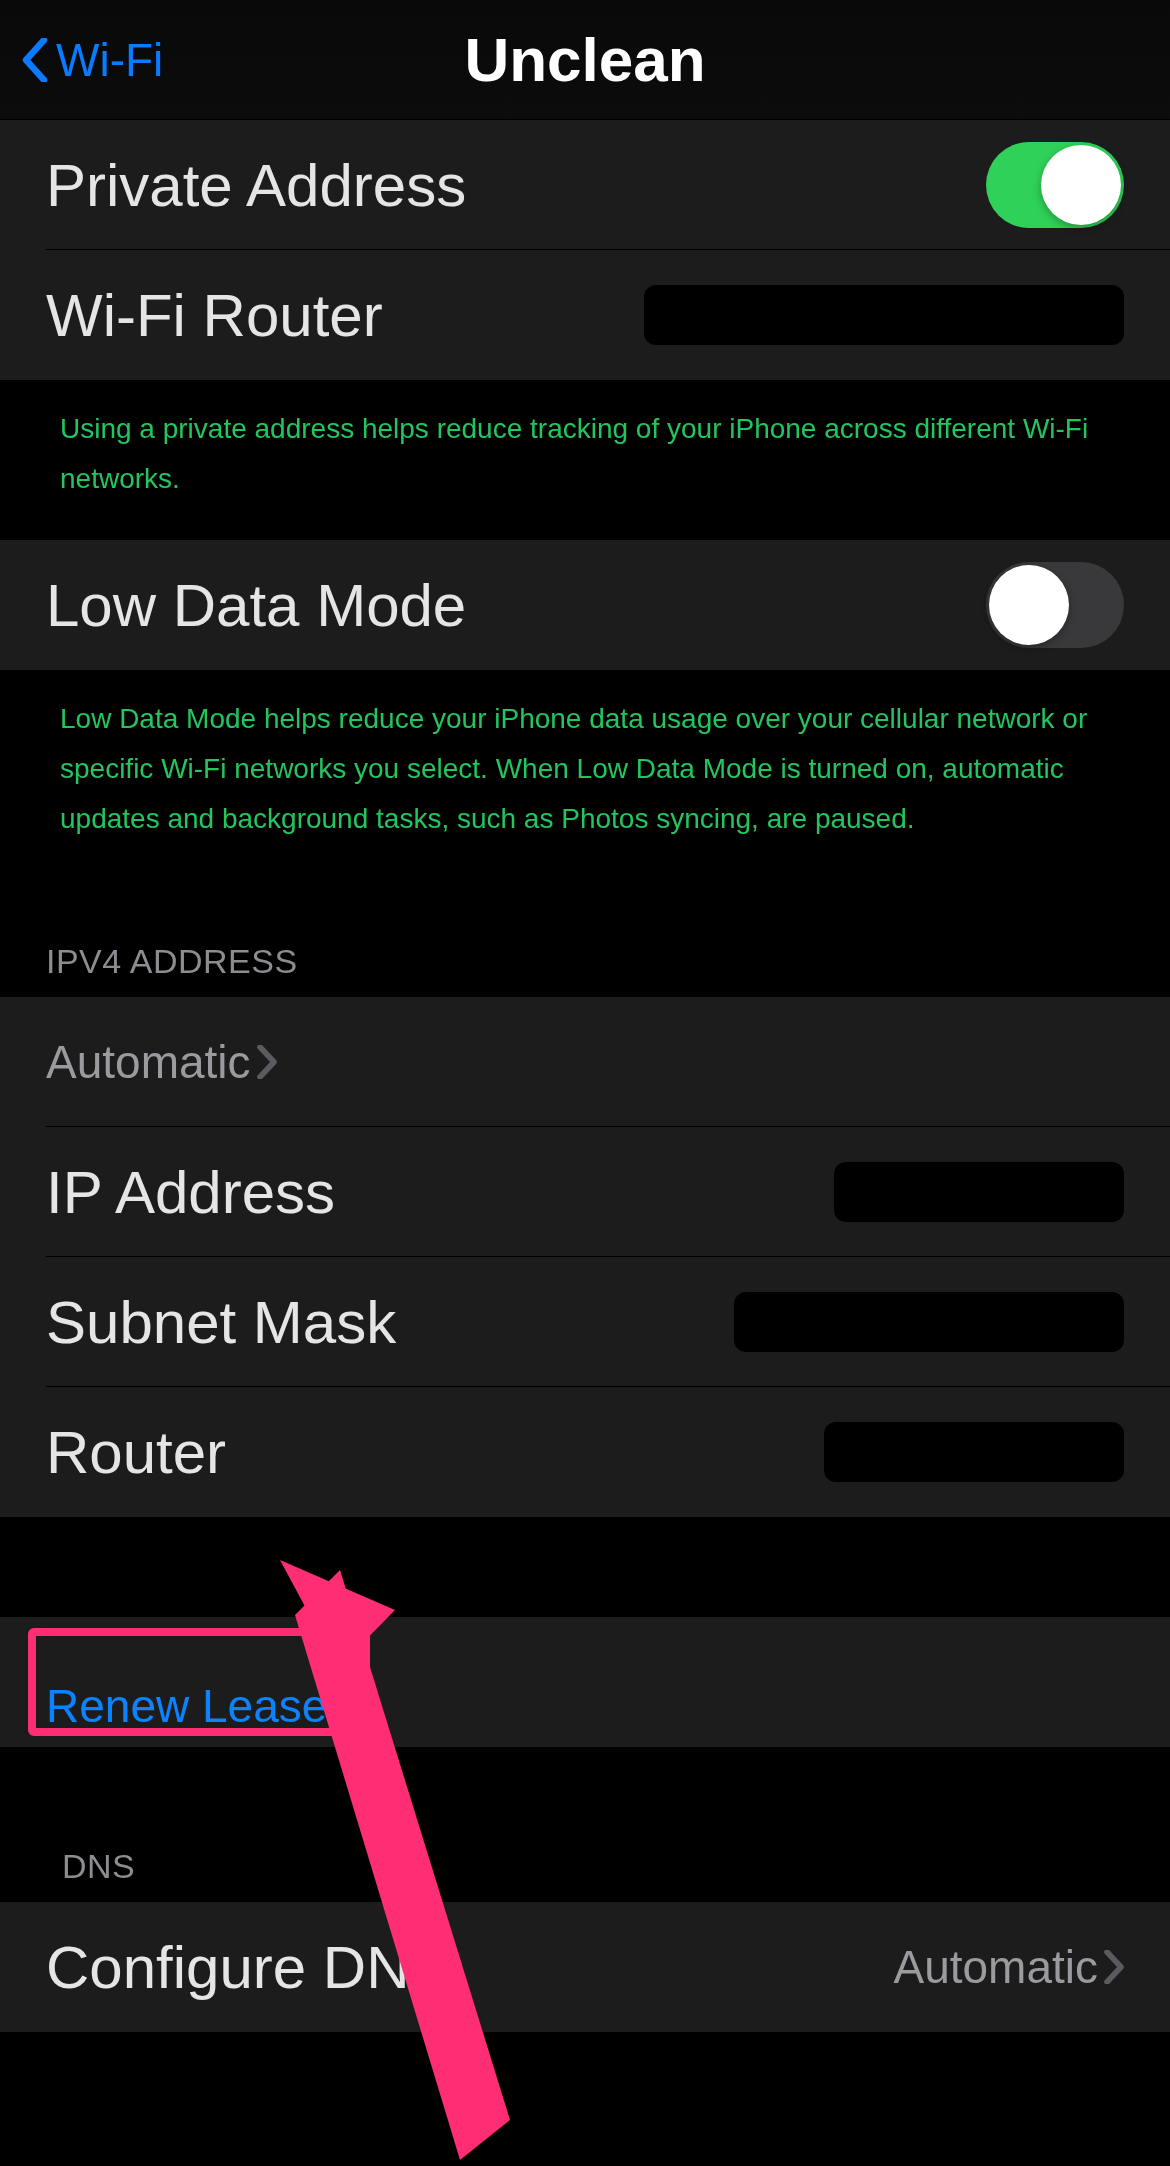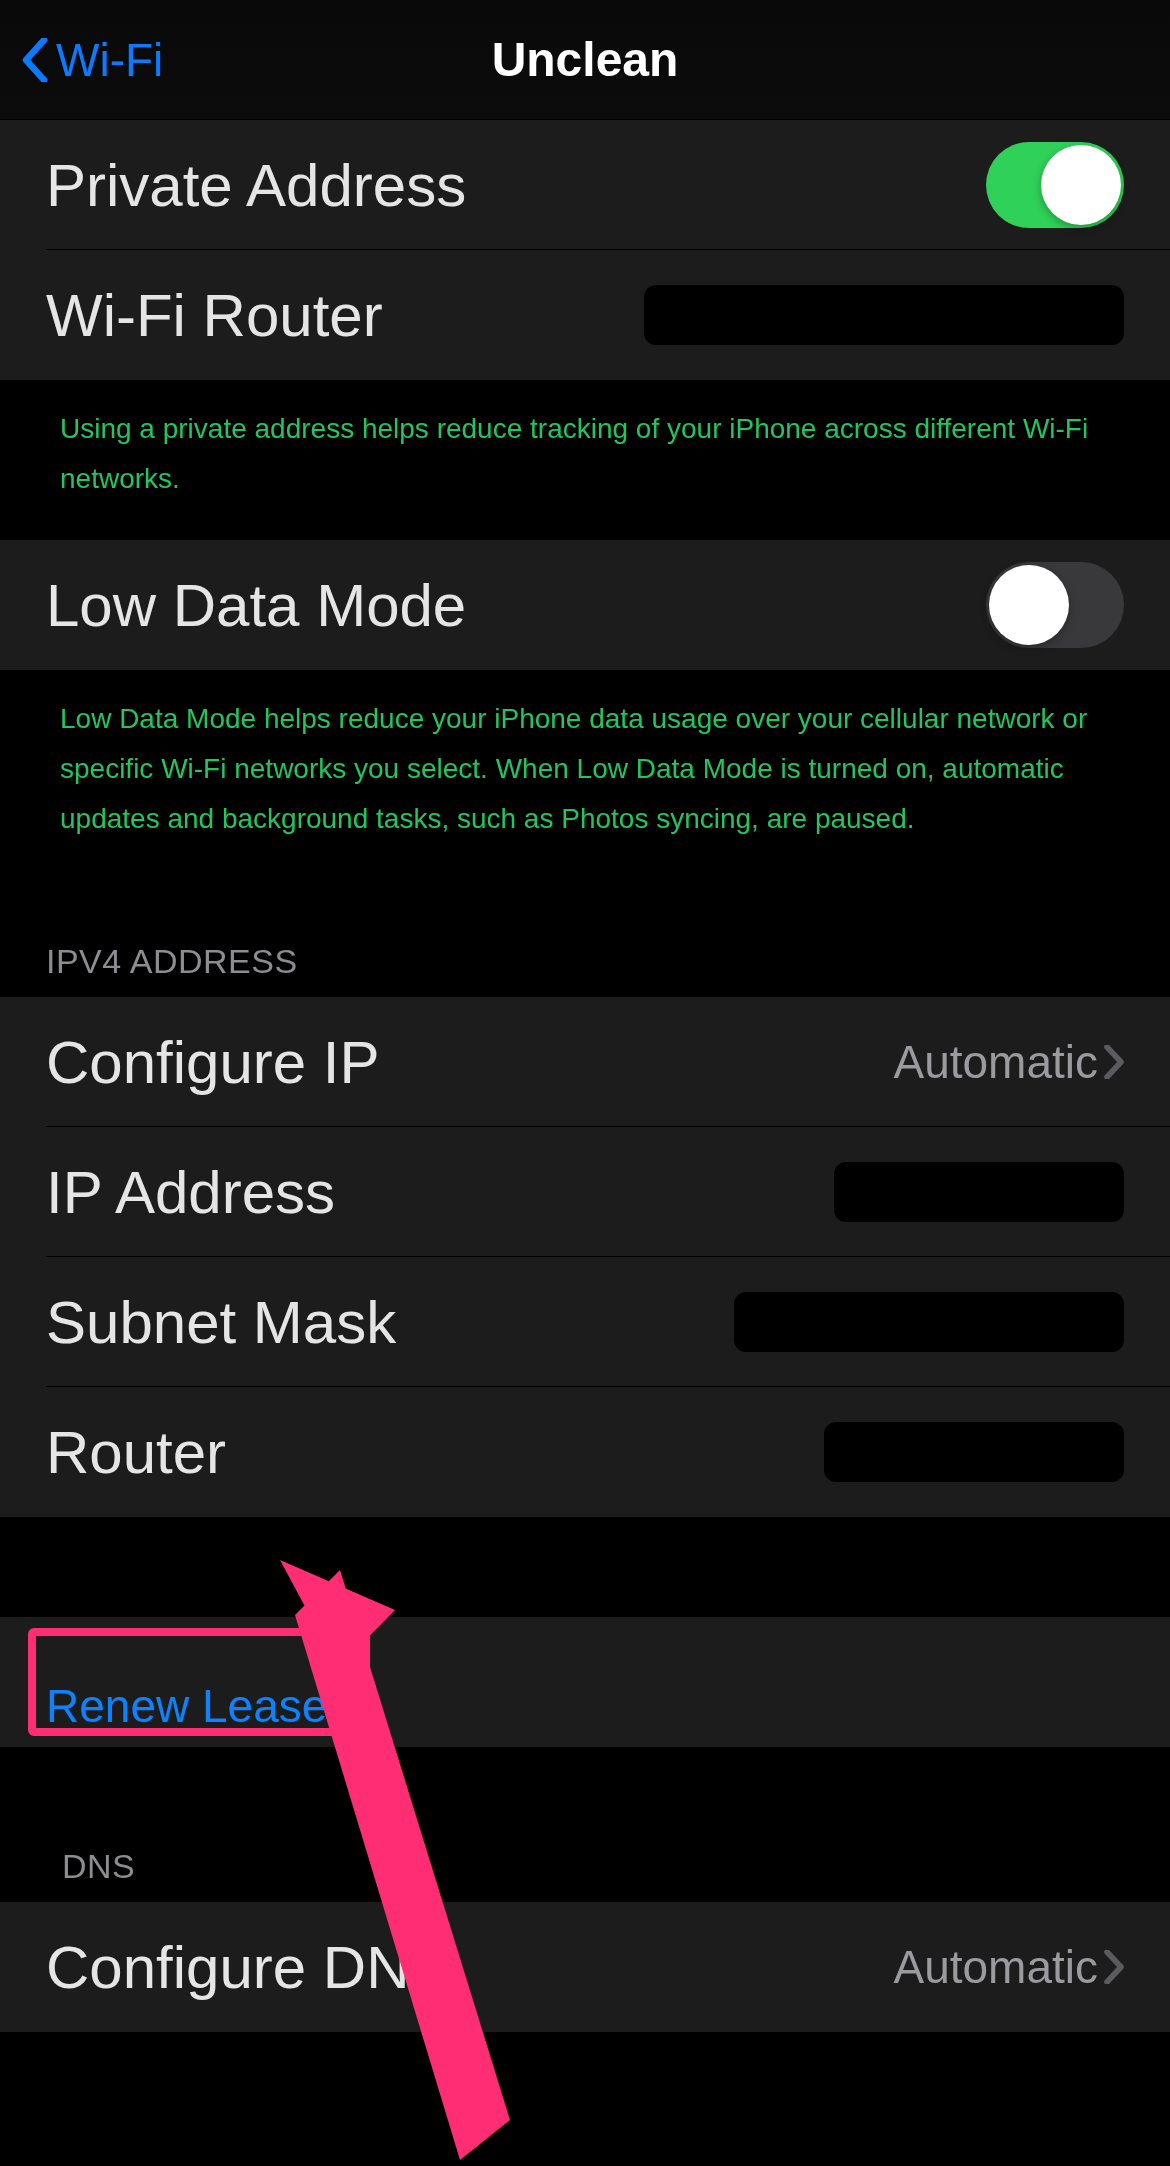--- a/index.html
+++ b/index.html
@@ -36,21 +36,21 @@
     }
     .back-chevron {
       width: 26px;
       height: 44px;
     }
     .nav-title {
       position: absolute;
       left: 0;
       right: 0;
       text-align: center;
-      font-size: 48px;
+      font-size: 62px;
       font-weight: 600;
       color: #ffffff;
       pointer-events: none;
     }
     
     .section {
       background: #1c1c1d;
     }
     .row {
       display: flex;
@@ -199,21 +199,20 @@
       <div class="toggle-knob"></div>
     </div>
   </div>
 </div>
 <div class="footer-text">Low Data Mode helps reduce your iPhone data usage over your cellular network or specific Wi-Fi networks you select. When Low Data Mode is turned on, automatic updates and background tasks, such as Photos syncing, are paused.</div>
 
 <div class="header-text">IPV4 ADDRESS</div>
 
 <div class="section">
   <div class="row">
-    <span class="row-label">Configure IP</span>
     <div class="row-right">
       <span class="row-value">Automatic</span>
       <svg class="disclosure-chevron" viewBox="0 0 10 17" fill="none">
         <path d="M1.5 1 L8.5 8.5 L1.5 16" stroke="#5a5a5f" stroke-width="2.8" stroke-linecap="round" stroke-linejoin="round"></path>
       </svg>
     </div>
     <div class="row-separator"></div>
   </div>
   <div class="row">
     <span class="row-label">IP Address</span>

